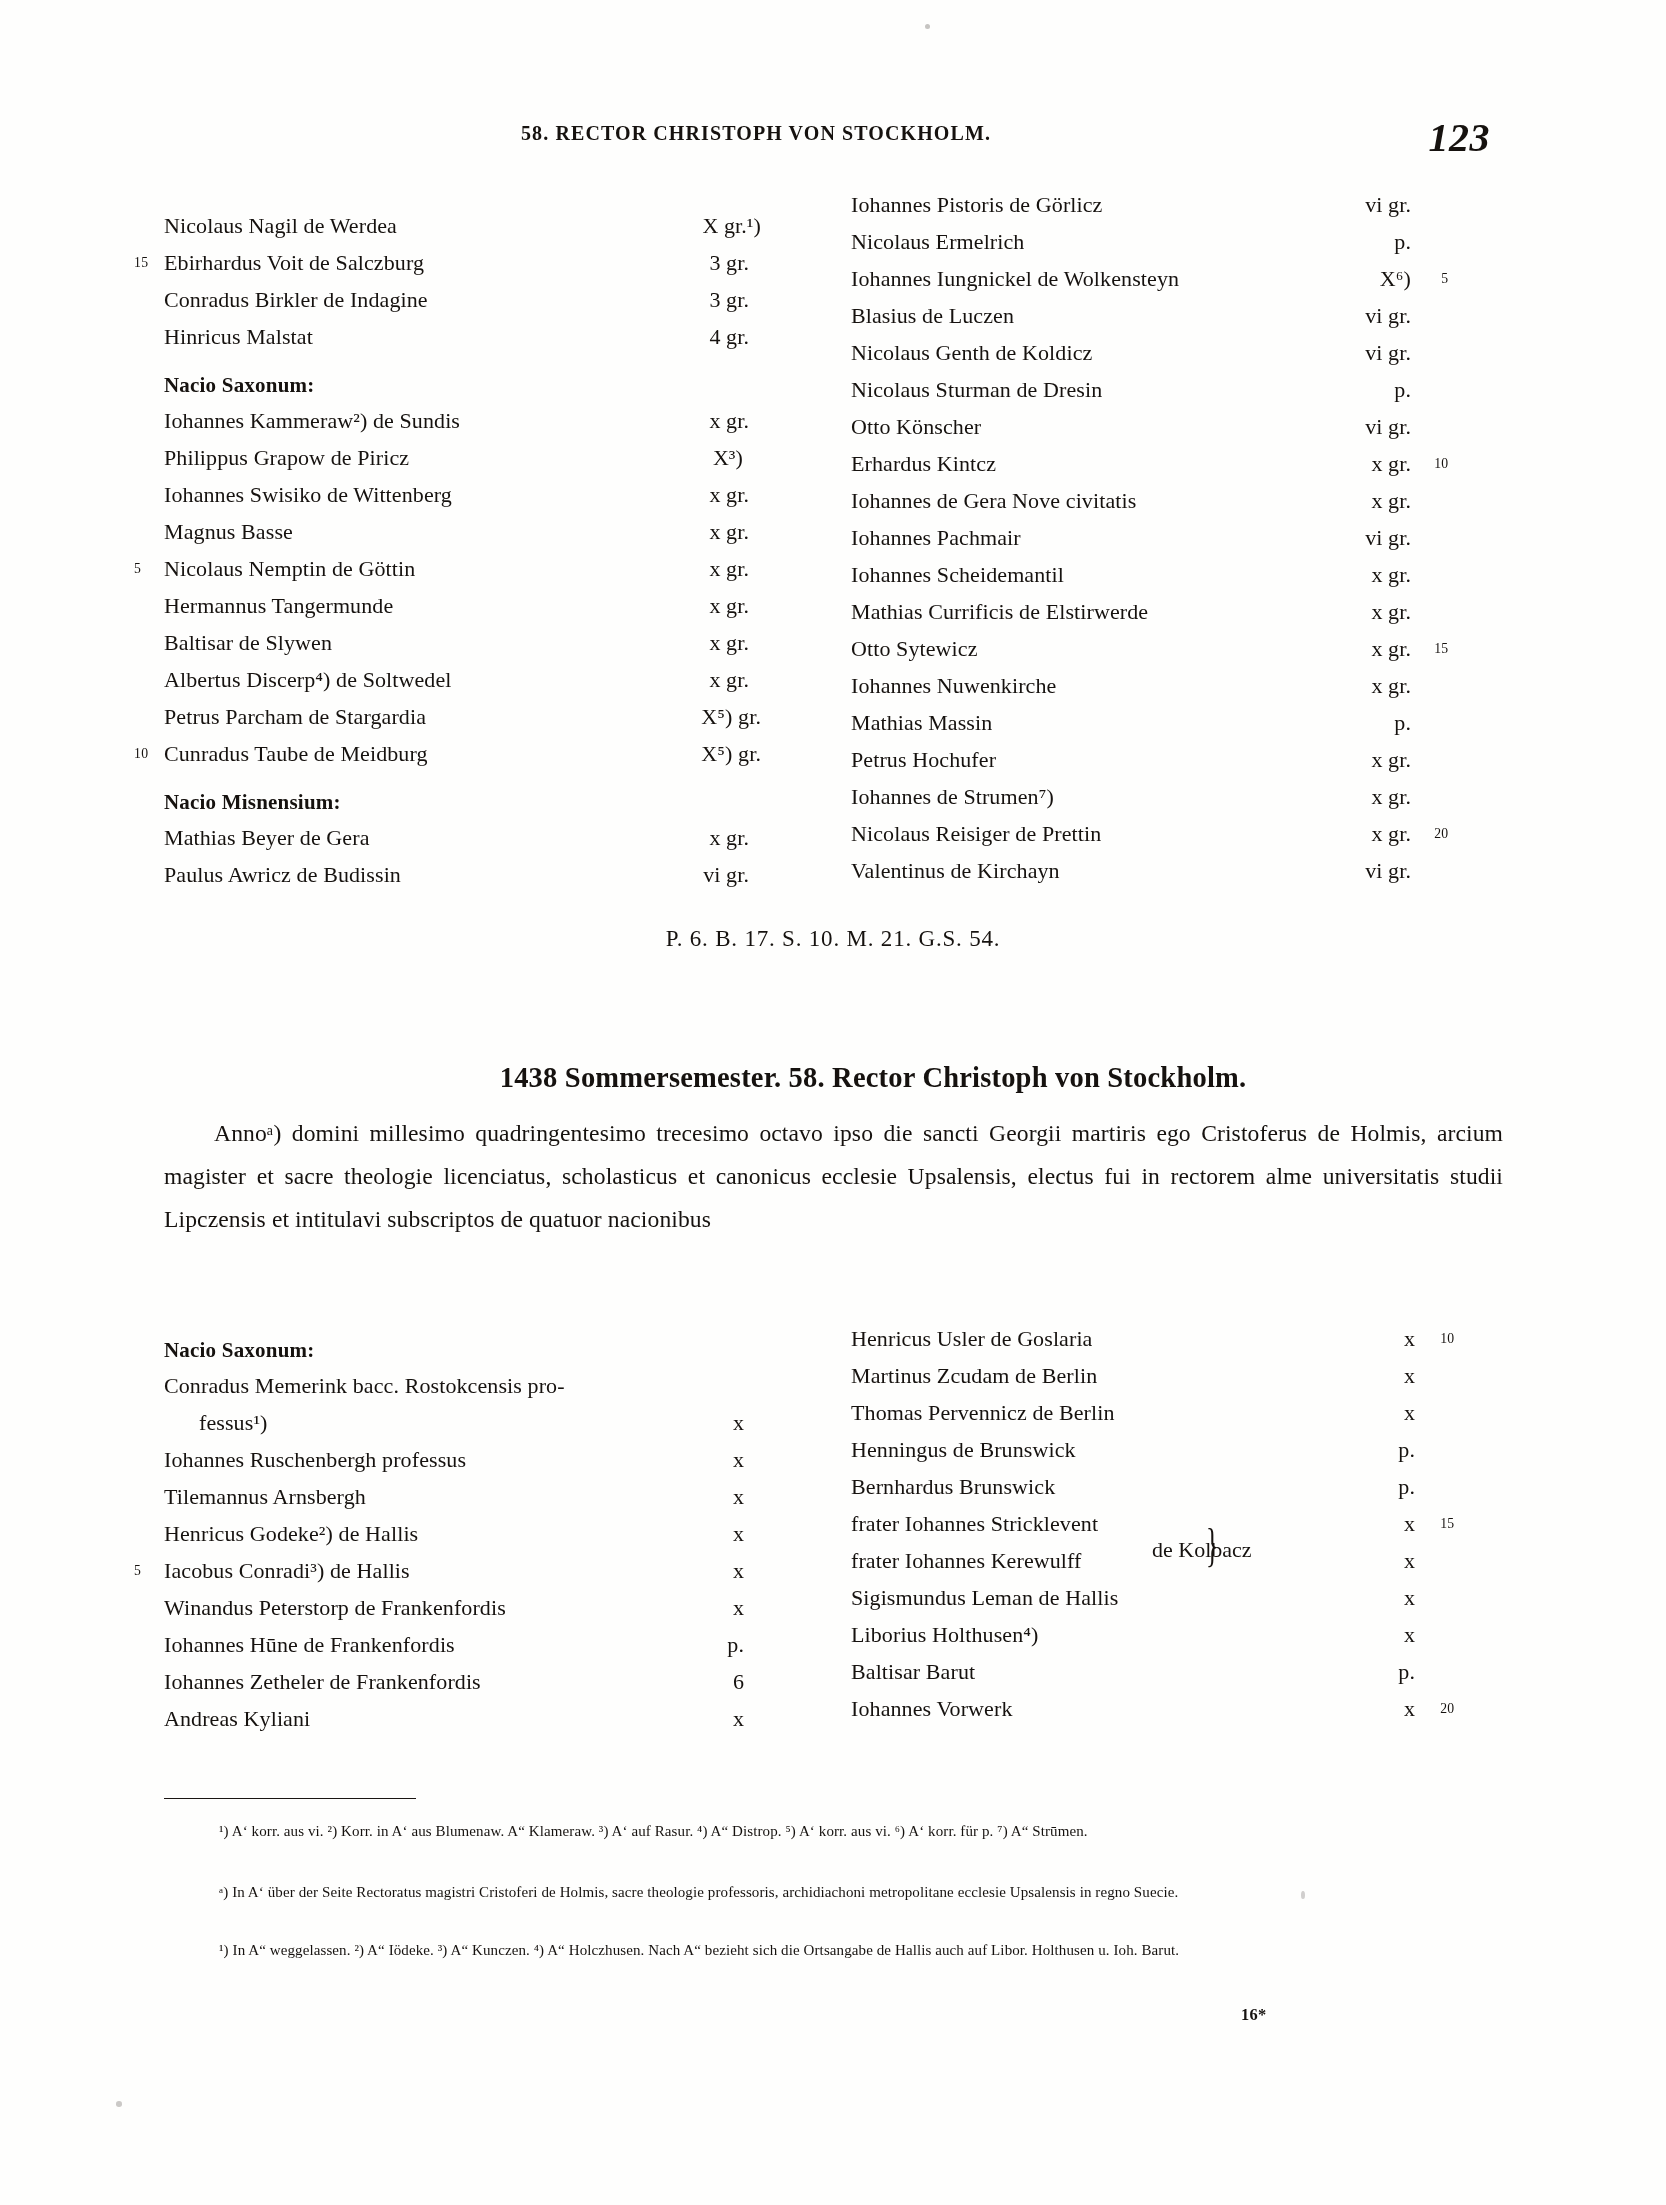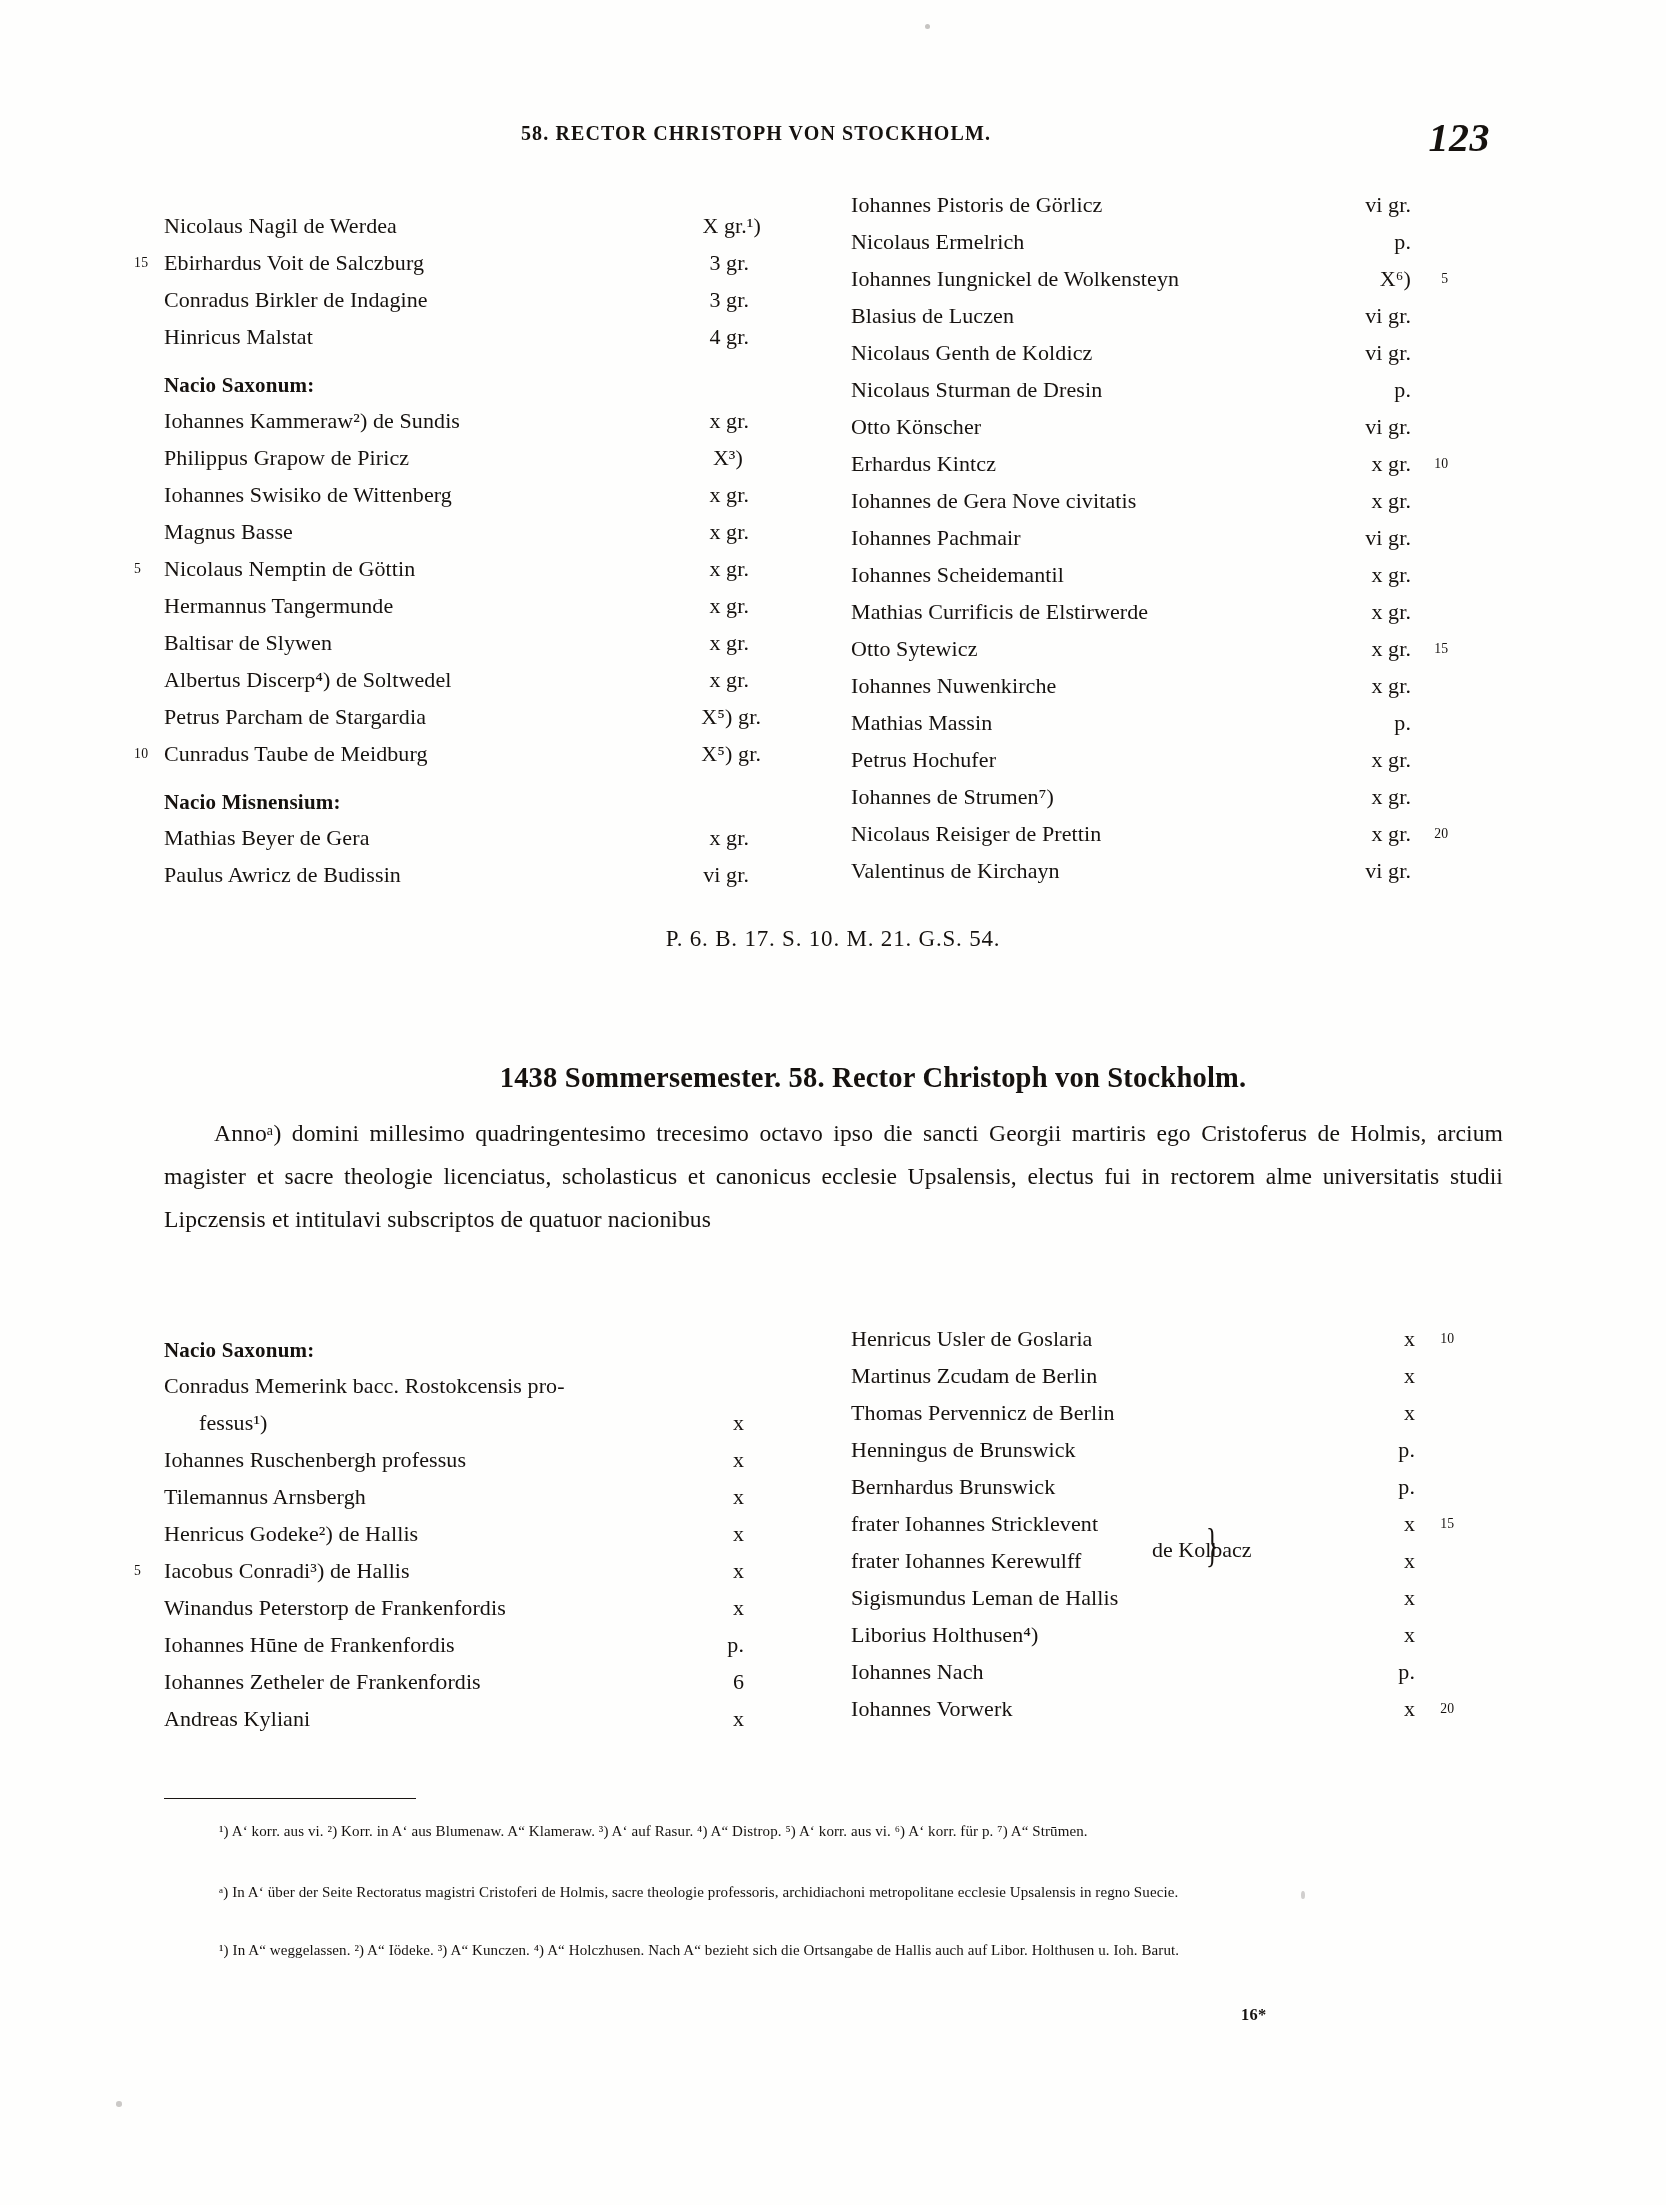--- a/index.html
+++ b/index.html
@@ -482,21 +482,21 @@
       <span class="nm">Sigismundus Leman de Hallis</span>
       <span class="amt" style="right:88px;">x</span>
       <span class="rlineno" style="right:49px;"></span>
     </div>
     <div class="row">
       <span class="nm">Liborius Holthusen⁴)</span>
       <span class="amt" style="right:88px;">x</span>
       <span class="rlineno" style="right:49px;"></span>
     </div>
     <div class="row">
-      <span class="nm">Iohannes Nach</span>
+      <span class="nm">Baltisar Barut</span>
       <span class="amt" style="right:88px;">p.</span>
       <span class="rlineno" style="right:49px;"></span>
     </div>
     <div class="row">
       <span class="nm">Iohannes Vorwerk</span>
       <span class="amt" style="right:88px;">x</span>
       <span class="rlineno" style="right:49px;">20</span>
     </div>
   </div>
 

